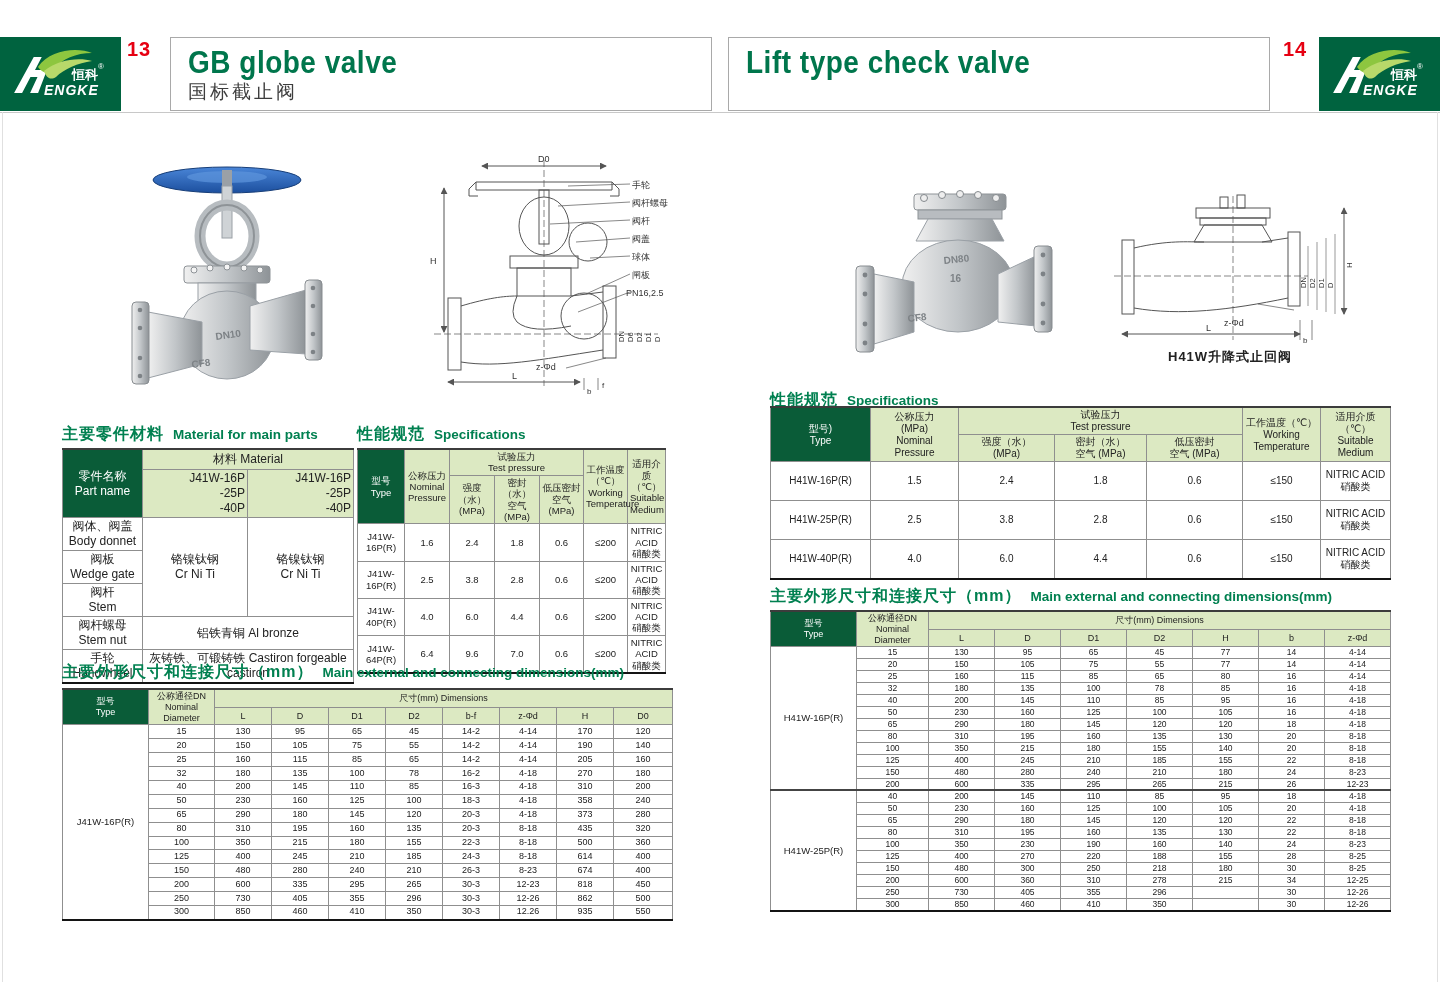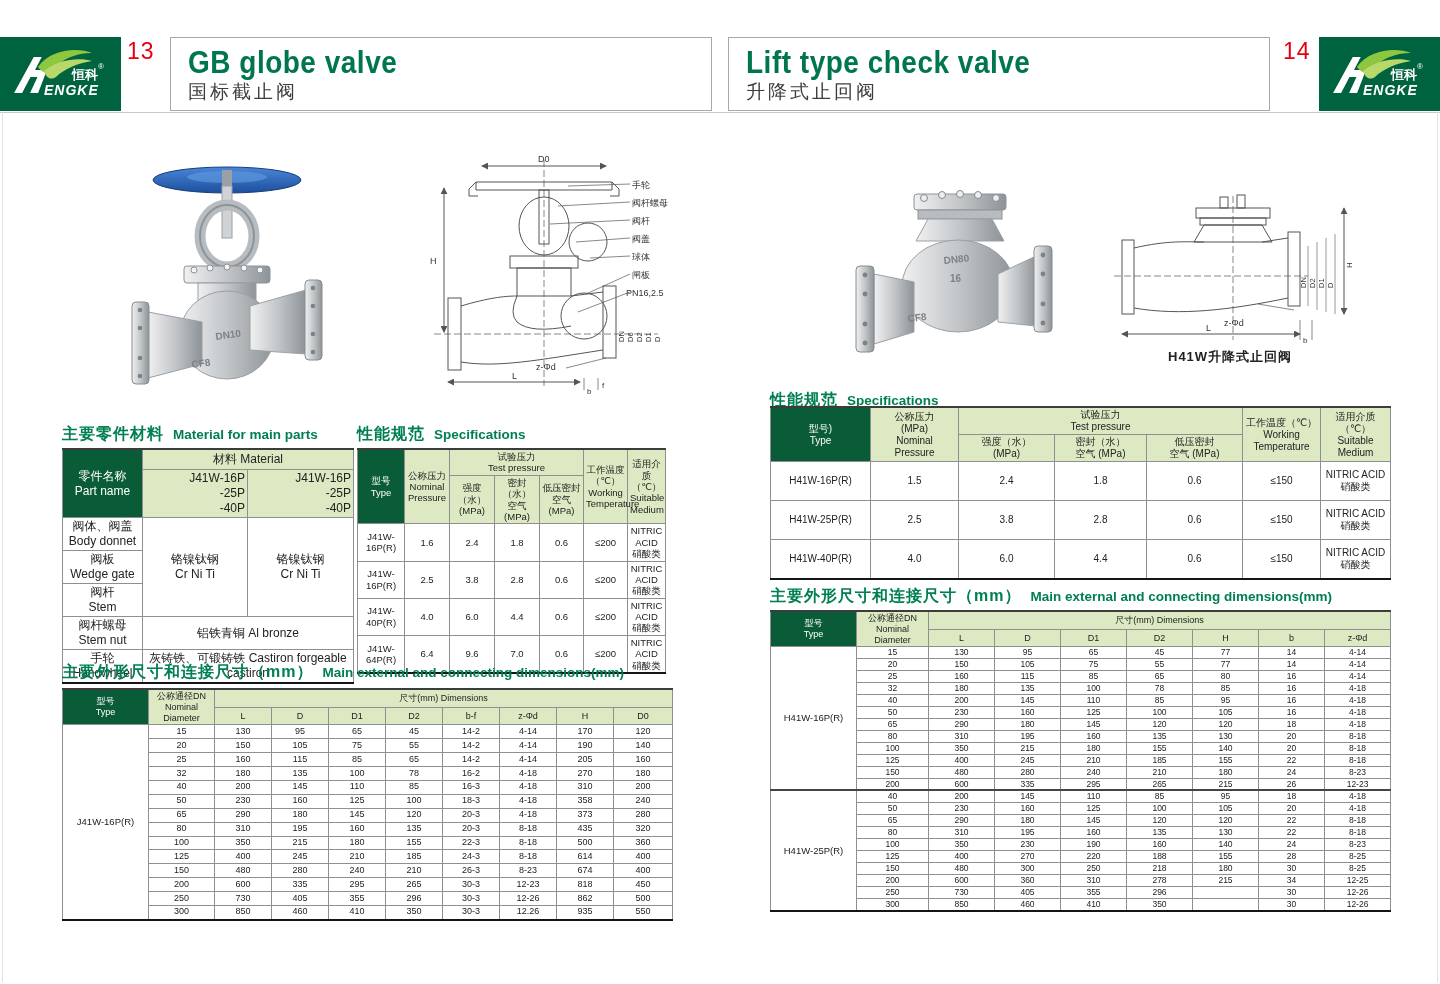--- a/index.html
+++ b/index.html
@@ -1,21 +1,21 @@
 <!DOCTYPE html>
 <html><head>
 <meta charset="utf-8">
 <style>
   html,body{margin:0;padding:0;background:#e8e8e8;}
   #canvas{position:relative;width:1440px;height:984px;background:#ffffff;overflow:hidden;
           font-family:"Liberation Sans","DejaVu Sans",sans-serif;color:#222;}
   .abs{position:absolute;}
   
   .logo-block{position:absolute;top:37px;width:121px;height:74px;background:#00633f;}
-  .pageno{position:absolute;top:38px;font-size:23px;font-weight:normal;color:#e60012;letter-spacing:1px;}
+  .pageno{position:absolute;top:38px;font-size:20px;font-weight:bold;color:#e60012;letter-spacing:1px;}
   .title-box{position:absolute;top:37px;width:542px;height:74px;border:1px solid #a9a9a9;background:#fff;
              box-sizing:border-box;padding:9px 0 0 17px;}
   .title-en{color:#00764c;font-size:28px;font-weight:bold;line-height:1.05;letter-spacing:.5px;
             transform:scaleY(1.1);transform-origin:left top;white-space:nowrap;}
   .title-cn{color:#3d3d3d;font-size:19px;margin-top:3px;letter-spacing:3px;white-space:nowrap;}
   .header-rule{position:absolute;top:112px;left:0;width:1440px;height:1px;background:#c8c8c8;}
   .page-edge{position:absolute;top:112px;width:1px;height:870px;background:#e0e0e0;}
   
   .sec-head{position:absolute;white-space:nowrap;}
   .sec-cn{color:#008050;font-size:16px;font-weight:bold;letter-spacing:1px;}
@@ -63,21 +63,20 @@
       <text x="44" y="58" font-size="14" fill="#ffffff" font-weight="bold" font-style="italic" letter-spacing="1">ENGKE</text>
     </svg>
   </div>
   <div class="pageno" style="left:127px;">13</div>
   <div class="title-box" style="left:170px;">
     <div class="title-en">GB globe valve</div>
     <div class="title-cn">国标截止阀</div>
   </div>
   <div class="title-box" style="left:728px;">
     <div class="title-en">Lift type check valve</div>
-    <div class="title-cn">升降式止回阀</div>
   </div>
   <div class="pageno" style="left:1283px;">14</div>
   <div class="logo-block" style="left:1319px;">
     <svg class="logo-svg" viewBox="0 0 121 74">
       <path d="M18,56 L30,20 L38,20 L34,33 L46,33 L42,56 L34,56 L38,40 L31,40 L26,56 Z" fill="#ffffff" transform="skewX(-12) translate(8,0)"></path>
       <path d="M38,30 C50,12 78,10 92,16 C76,16 62,22 54,32 C48,38 42,36 38,30 Z" fill="#8dc63f"></path>
       <path d="M44,34 C58,22 80,20 92,24 C78,26 64,32 56,40 C50,44 46,40 44,34 Z" fill="#b8d96a"></path>
       <text x="72" y="42" font-size="13" fill="#ffffff" font-weight="bold">恒科</text>
       <text x="98" y="32" font-size="8" fill="#ffffff">®</text>
       <text x="44" y="58" font-size="14" fill="#ffffff" font-weight="bold" font-style="italic" letter-spacing="1">ENGKE</text>

